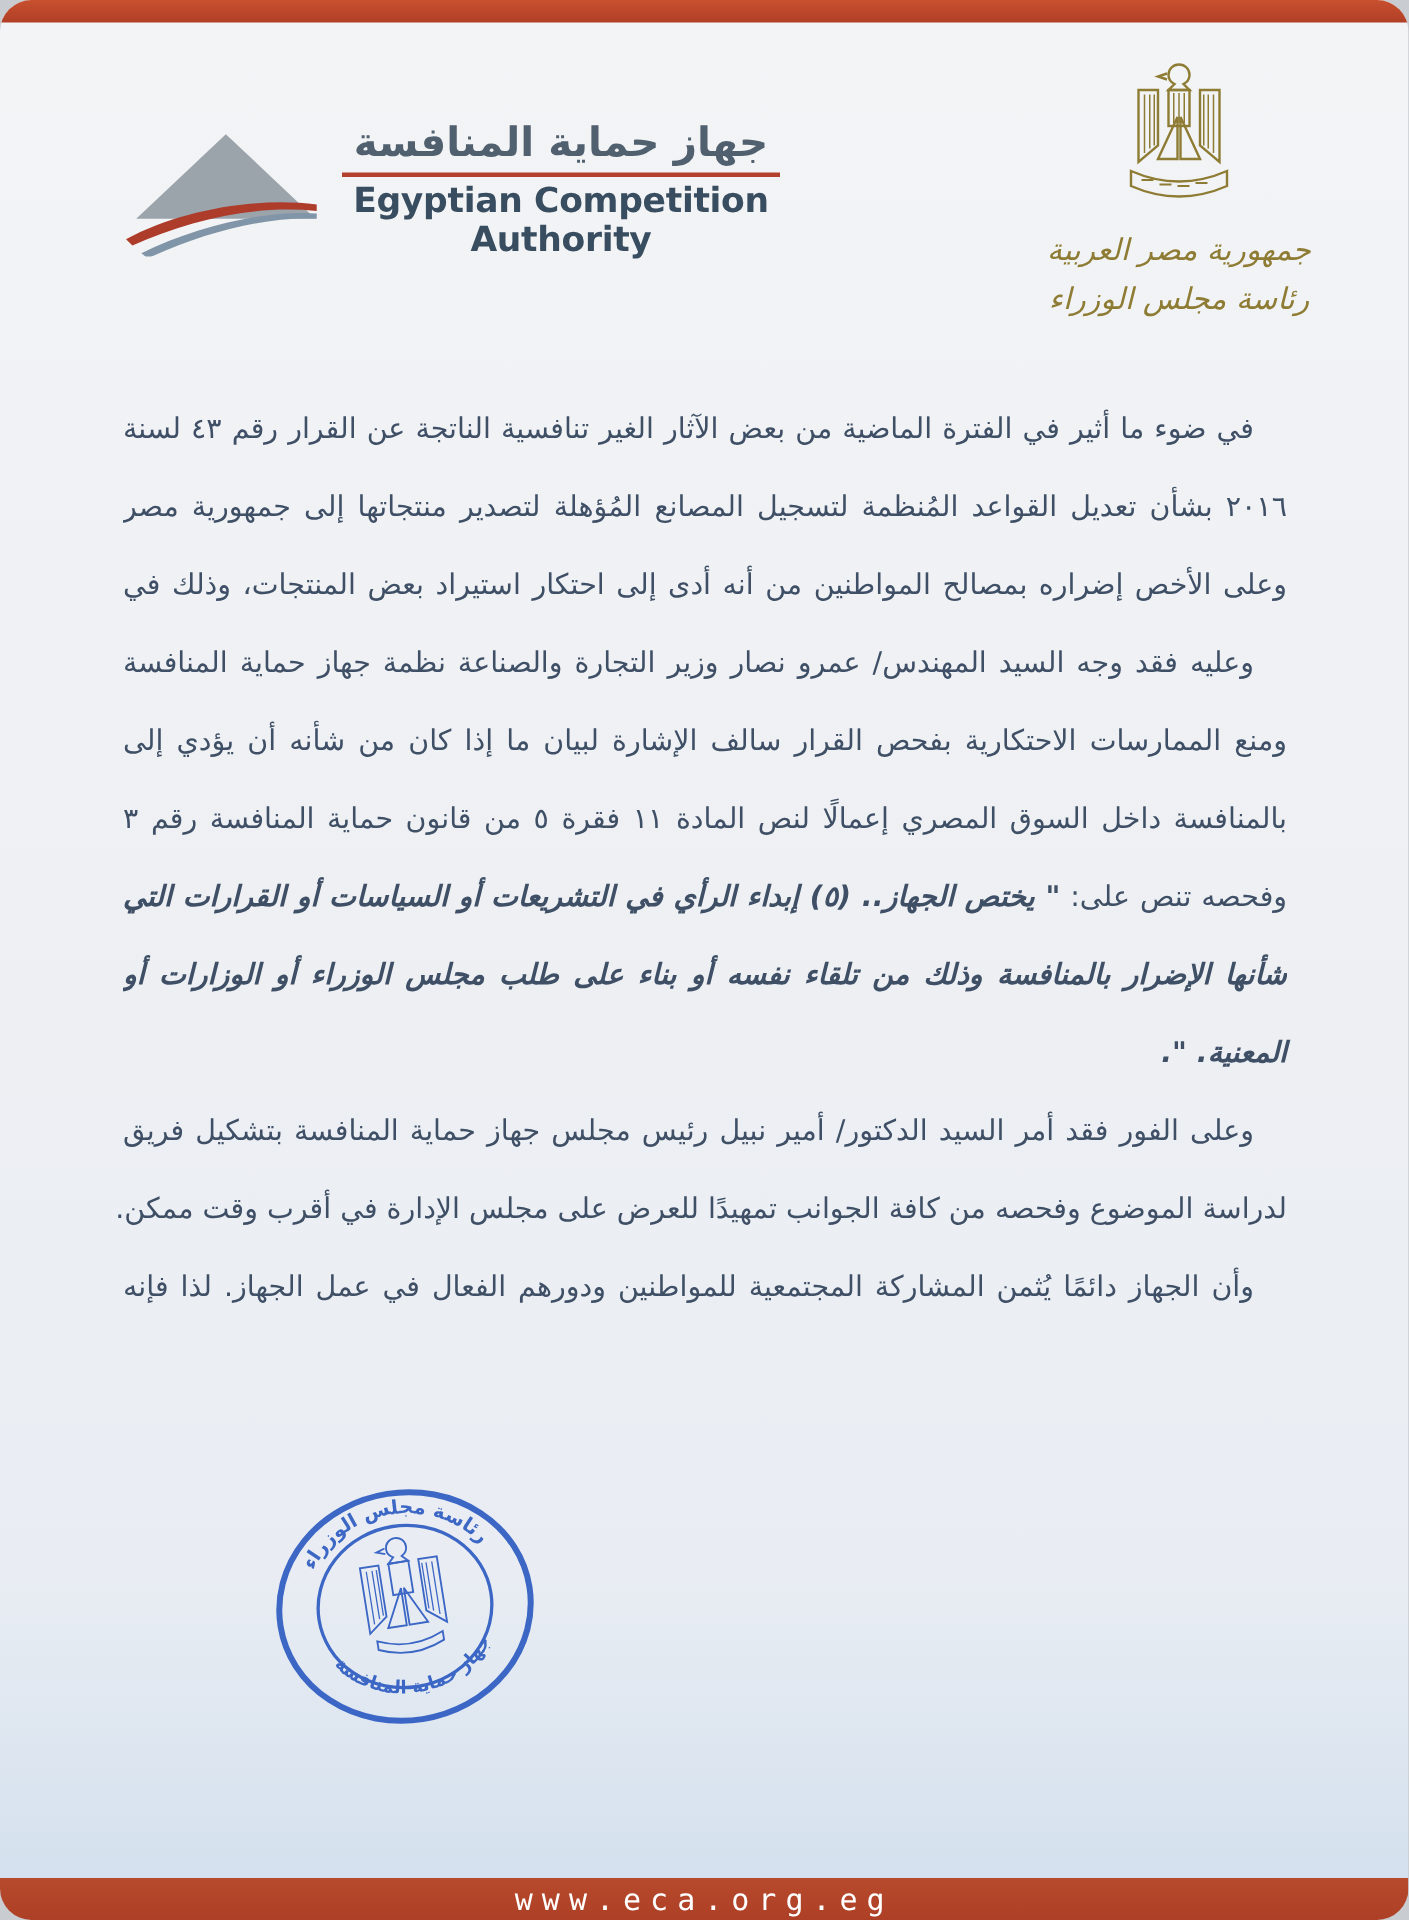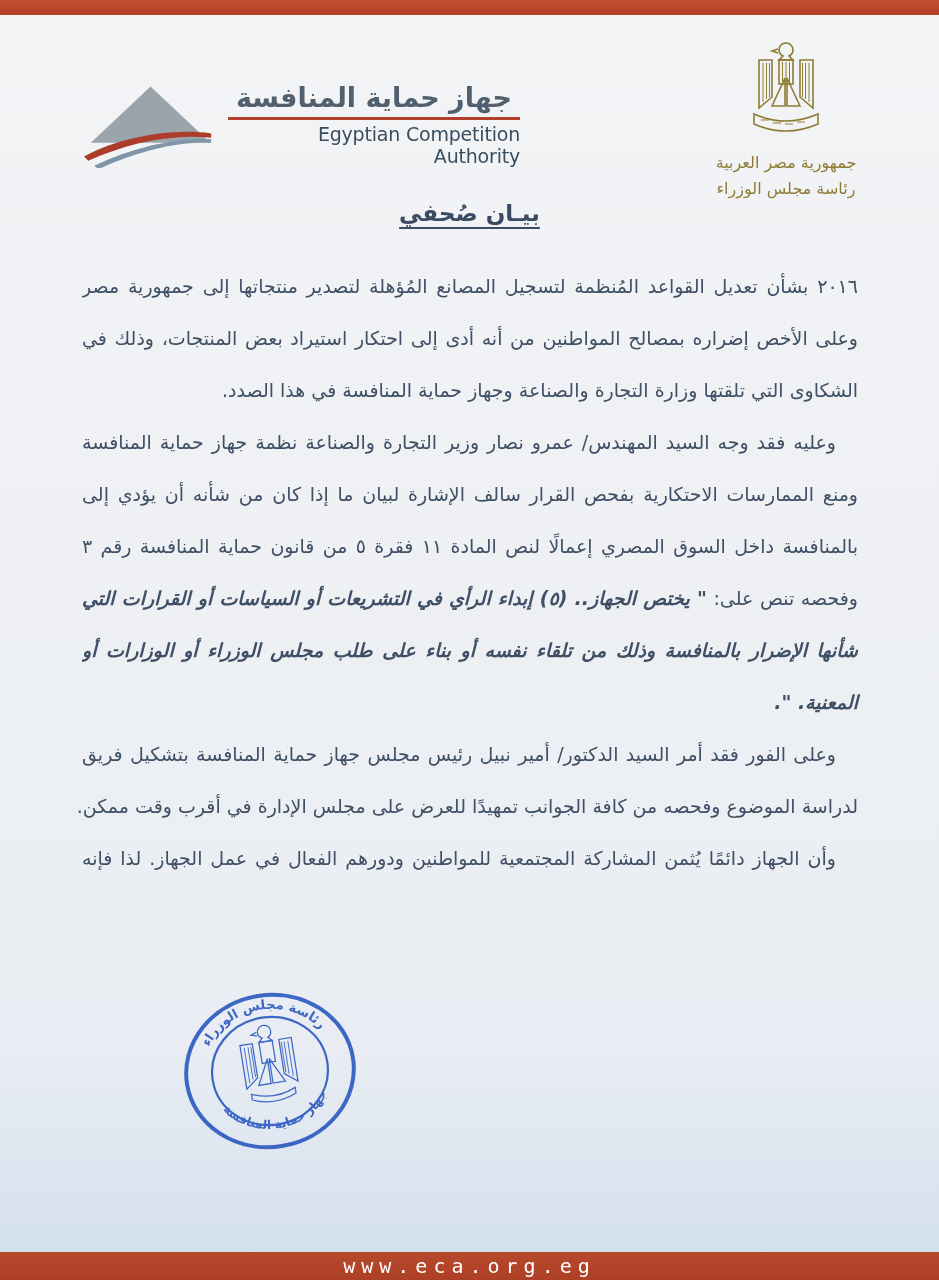--- a/index.html
+++ b/index.html
@@ -1,32 +1,32 @@
 <!DOCTYPE html>
 <html lang="ar"><head>
 <meta charset="utf-8">
 <style>
   html,body{margin:0;padding:0;background:#c9ccd1;}
   .page{
     position:relative;width:939px;height:1280px;margin:0 auto;overflow:hidden;
     background:linear-gradient(180deg,#f3f4f6 0%,#eef0f3 45%,#e9edf3 82%,#d5e1ee 97%,#cfdcea 100%);
-    font-family:"DejaVu Sans",sans-serif;color:#3e4f66;
+    font-family:"DejaVu Sans",sans-serif;color:#3e4f66;border-radius:21px;
   }
   .top-bar{position:absolute;top:0;left:0;width:100%;height:15px;
     background:linear-gradient(180deg,#c8502f,#b03f26);}
   
   .header-logo{position:absolute;left:84px;top:80px;display:flex;align-items:center;gap:16px;}
   .logo-mark{width:128px;height:88px;flex:0 0 auto;}
   .logo-text{display:flex;flex-direction:column;align-items:stretch;width:292px;}
   .logo-ar{font-size:27px;font-weight:bold;color:#51606e;text-align:center;direction:rtl;letter-spacing:0;}
   .logo-divider{height:3px;background:#b2402c;margin:4px 0 3px 0;}
-  .logo-en{font-size:19px;font-weight:normal;color:#394d60;text-align:right;letter-spacing:-.2px;}
+  .logo-en{font-size:23px;font-weight:bold;color:#394d60;text-align:center;letter-spacing:-.2px;}
   .emblem{position:absolute;right:58px;top:40px;width:190px;text-align:center;}
   .emblem svg{width:92px;height:102px;}
-  .emblem-text{margin-top:4px;color:#8e7c34;font-size:16px;line-height:1.65;direction:rtl;}
+  .emblem-text{margin-top:4px;color:#8e7c34;font-style:italic;font-size:20px;line-height:1.65;direction:rtl;}
   
   .doc-title{position:absolute;top:200px;left:0;width:100%;text-align:center;}
   .doc-title span{font-size:23px;font-weight:bold;text-decoration:underline;text-underline-offset:6px;
     text-decoration-thickness:2px;color:#3a4b63;direction:rtl;display:inline-block;}
   
   .press-body{position:absolute;left:82px;top:260px;width:776px;direction:rtl;
     font-size:19px;color:#3e4f66;}
   .line{height:52px;line-height:52px;text-align:right;white-space:nowrap;}
   .line.j{text-align:justify;text-align-last:justify;white-space:normal;overflow:hidden;}
   .line.ind{text-indent:22px;}
@@ -72,28 +72,25 @@
       <path d="M59,66 L46,38 L46,66 Z"></path>
       <path d="M13,74 Q45,88 77,74 L77,84 Q45,98 13,84 Z"></path>
       <path d="M20,80 h8 M32,83 h8 M44,84 h8 M56,82 h8" stroke-width="1.2"></path>
     </svg>
     <div class="emblem-text">
       <div>جمهورية مصر العربية</div>
       <div>رئاسة مجلس الوزراء</div>
     </div>
   </div>
 
-  <div class="doc-title">
-    <span>بيـان صُحفي</span>
-  </div>
 
   <div class="press-body">
+      <div class="line j ind"><span>في ضوء ما أثير في الفترة الماضية من بعض الآثار الغير تنافسية الناتجة عن القرار رقم ٤٣ لسنة</span></div>
       <div class="line j"><span>٢٠١٦ بشأن تعديل القواعد المُنظمة لتسجيل المصانع المُؤهلة لتصدير منتجاتها إلى جمهورية مصر العربية،</span></div>
       <div class="line j"><span>وعلى الأخص إضراره بمصالح المواطنين من أنه أدى إلى احتكار استيراد بعض المنتجات، وذلك في ضوء</span></div>
-      <div class="line"><span>الشكاوى التي تلقتها وزارة التجارة والصناعة وجهاز حماية المنافسة في هذا الصدد.</span></div>
       <div class="line j ind"><span>وعليه فقد وجه السيد المهندس/ عمرو نصار وزير التجارة والصناعة نظمة جهاز حماية المنافسة</span></div>
       <div class="line j"><span>ومنع الممارسات الاحتكارية بفحص القرار سالف الإشارة لبيان ما إذا كان من شأنه أن يؤدي إلى الإضرار</span></div>
       <div class="line j"><span>بالمنافسة داخل السوق المصري إعمالًا لنص المادة ١١ فقرة ٥ من قانون حماية المنافسة رقم ٣ لسنة ٢٠٠٥،</span></div>
       <div class="line j"><span>وفحصه تنص على: </span><span class="quote">" يختص الجهاز.. (٥) إبداء الرأي في التشريعات أو السياسات أو القرارات التي من</span></div>
       <div class="line j"><span class="quote">شأنها الإضرار بالمنافسة وذلك من تلقاء نفسه أو بناء على طلب مجلس الوزراء أو الوزارات أو الجهات</span></div>
       <div class="line"><span class="quote">المعنية. ".</span></div>
       <div class="line j ind"><span>وعلى الفور فقد أمر السيد الدكتور/ أمير نبيل رئيس مجلس جهاز حماية المنافسة بتشكيل فريق عمل</span></div>
       <div class="line"><span>لدراسة الموضوع وفحصه من كافة الجوانب تمهيدًا للعرض على مجلس الإدارة في أقرب وقت ممكن.</span></div>
       <div class="line j ind"><span>وأن الجهاز دائمًا يُثمن المشاركة المجتمعية للمواطنين ودورهم الفعال في عمل الجهاز. لذا فإنه يهيب</span></div>
     </div>

